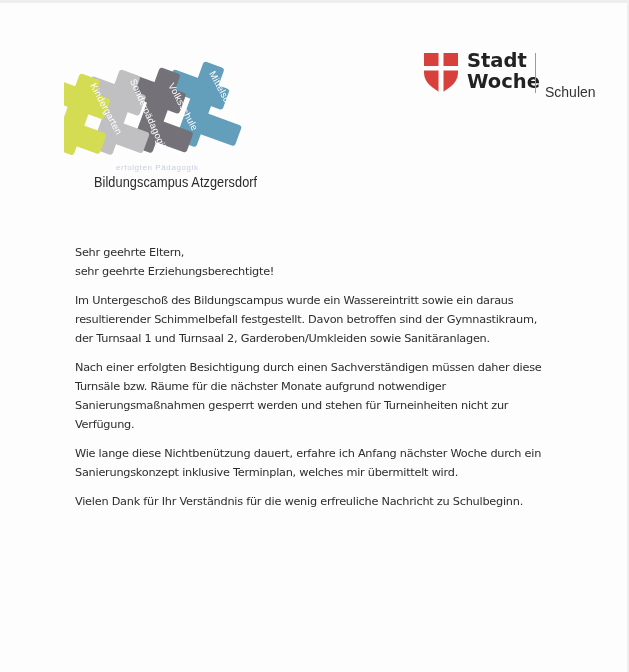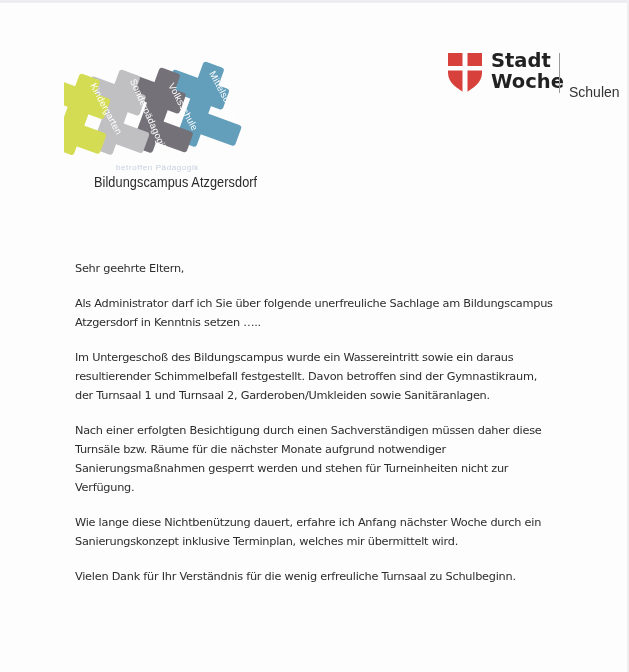--- a/index.html
+++ b/index.html
@@ -25,39 +25,39 @@
     .inklusive {
       position: absolute; left: 52px; top: 104px; font-size: 8px;
       font-family: "Liberation Sans", sans-serif; color: #c7d0e0; letter-spacing: 0.6px;
     }
     .campus-name {
       position: absolute; left: 30px; top: 114px; font-size: 15.5px;
       font-family: "Liberation Sans", sans-serif; color: #2a2a2a;
       transform: scaleX(0.82); transform-origin: left top; white-space: nowrap; letter-spacing: 0.1px;
     }
     
-    .wien-logo { position: absolute; left: 448px; top: 48px; height: 50px; width: 170px; }
+    .wien-logo { position: absolute; left: 424px; top: 48px; height: 50px; width: 170px; }
     .wien-shield { position: absolute; left: 0; top: 2px; }
     .wien-text {
       position: absolute; left: 43px; top: -1px;
       font-family: "DejaVu Sans", sans-serif; font-weight: bold; font-size: 19.5px;
       line-height: 21px; color: #222;
     }
     .wien-divider { position: absolute; left: 111px; top: 2px; width: 1px; height: 40px; background: #9a9a9a; }
     .wien-sub {
       position: absolute; left: 121px; top: 33px;
       font-family: "Liberation Sans", sans-serif; font-size: 14px; color: #333;
     }
     
     .letter {
       position: absolute; left: 75px; top: 240px; width: 480px;
       font-family: "DejaVu Sans", sans-serif; font-size: 11.3px; line-height: 19px;
       color: #2d2d2d; letter-spacing: -0.25px;
     }
-    .letter p { margin: 16px 0 10px 0; }
+    .letter p { margin: 0 0 10px 0; }
   </style>
 </head>
 <body>
 
 <div class="page">
 
   <div class="campus-logo">
     <svg width="210" height="110" viewBox="0 0 210 110">
 
       <g opacity="0.95">
@@ -80,42 +80,42 @@
           <rect x="0" y="0" width="22" height="80" rx="3"></rect>
           <rect x="-14" y="14" width="52" height="22" rx="3"></rect>
           <rect x="4" y="48" width="42" height="22" rx="3"></rect>
         </g>
       </g>
     </svg>
     <span class="logo-word" style="left:34px; top:22px; transform: rotate(62deg);">Kindergarten</span>
     <span class="logo-word" style="left:74px; top:18px; transform: rotate(66deg);">Sonderpädagogik</span>
     <span class="logo-word" style="left:112px; top:22px; transform: rotate(62deg);">Volksschule</span>
     <span class="logo-word" style="left:153px; top:10px; transform: rotate(62deg);">Mittelschule</span>
-    <span class="inklusive">betroffen Pädagogik</span>
+    <span class="inklusive">erfolgten Pädagogik</span>
     <span class="campus-name">Bildungscampus Atzgersdorf</span>
   </div>
 
   <div class="wien-logo">
     <svg class="wien-shield" width="34" height="40" viewBox="0 0 34 40">
       <path d="M0 0 H34 V20 C34 30 24 36 17 40 C10 36 0 30 0 20 Z" fill="#d8413b"></path>
       <rect x="14.5" y="0" width="5" height="40" fill="#fdfdfd"></rect>
       <rect x="0" y="13" width="34" height="4.5" fill="#fdfdfd"></rect>
     </svg>
     <div class="wien-text">
       <div>Stadt</div>
       <div>Woche</div>
     </div>
     <div class="wien-divider"></div>
     <div class="wien-sub">Schulen</div>
   </div>
 
   <div class="letter">
     <p>
       <span>Sehr geehrte Eltern,</span><br>
+      <span>sehr geehrte Erziehungsberechtigte!</span>
     </p>
-    <p>Als Administrator darf ich Sie über folgende unerfreuliche Sachlage am Bildungscampus Atzgersdorf in Kenntnis setzen …..</p>
     <p>Im Untergeschoß des Bildungscampus wurde ein Wassereintritt sowie ein daraus resultierender Schimmelbefall festgestellt. Davon betroffen sind der Gymnastikraum, der Turnsaal 1 und Turnsaal 2, Garderoben/Umkleiden sowie Sanitäranlagen.</p>
     <p>Nach einer erfolgten Besichtigung durch einen Sachverständigen müssen daher diese Turnsäle bzw. Räume für die nächster Monate aufgrund notwendiger Sanierungsmaßnahmen gesperrt werden und stehen für Turneinheiten nicht zur Verfügung.</p>
     <p>Wie lange diese Nichtbenützung dauert, erfahre ich Anfang nächster Woche durch ein Sanierungskonzept inklusive Terminplan, welches mir übermittelt wird.</p>
-    <p>Vielen Dank für Ihr Verständnis für die wenig erfreuliche Turnsaal zu Schulbeginn.</p>
+    <p>Vielen Dank für Ihr Verständnis für die wenig erfreuliche Nachricht zu Schulbeginn.</p>
   </div>
 
 </div>
 
 </body></html>

